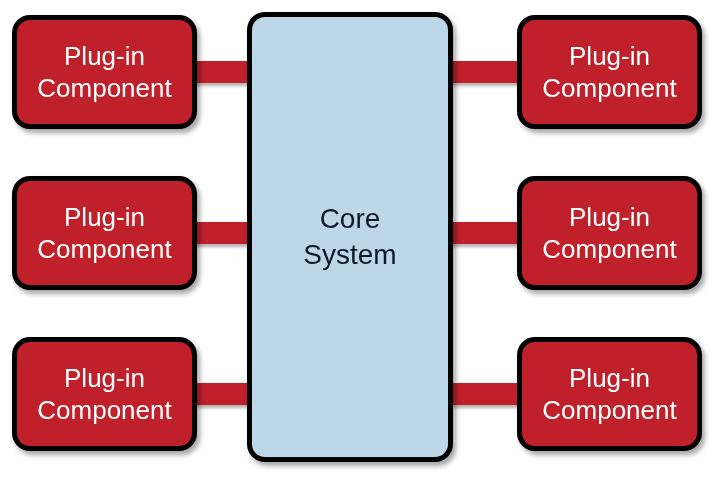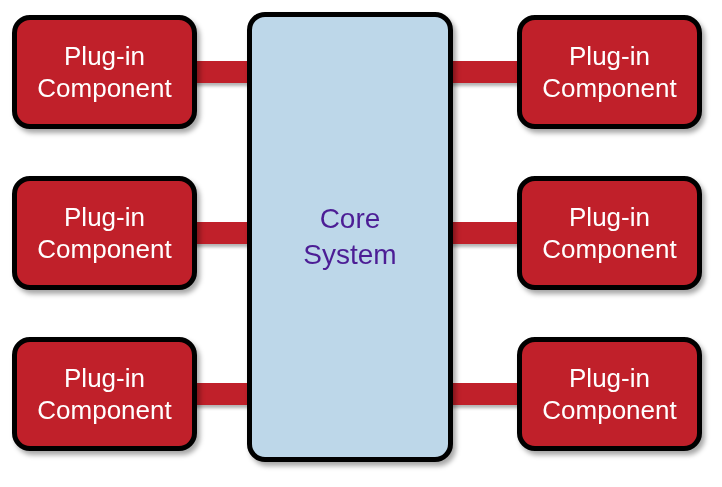--- a/index.html
+++ b/index.html
@@ -51,21 +51,21 @@
     background: var(--core-fill);
   }
   .plugin-label {
     color: #ffffff;
     font-size: 26px;
     line-height: 1.25;
     text-align: center;
     white-space: pre-line;
   }
   .core-label {
-    color: #4c1d95;
+    color: #0f172a;
     font-size: 28px;
     line-height: 1.3;
     text-align: center;
     white-space: pre-line;
   }
   
   .pl-0 { left: 12px;  top: 15px; }
   .pl-1 { left: 12px;  top: 176px; }
   .pl-2 { left: 12px;  top: 337px; }
   

